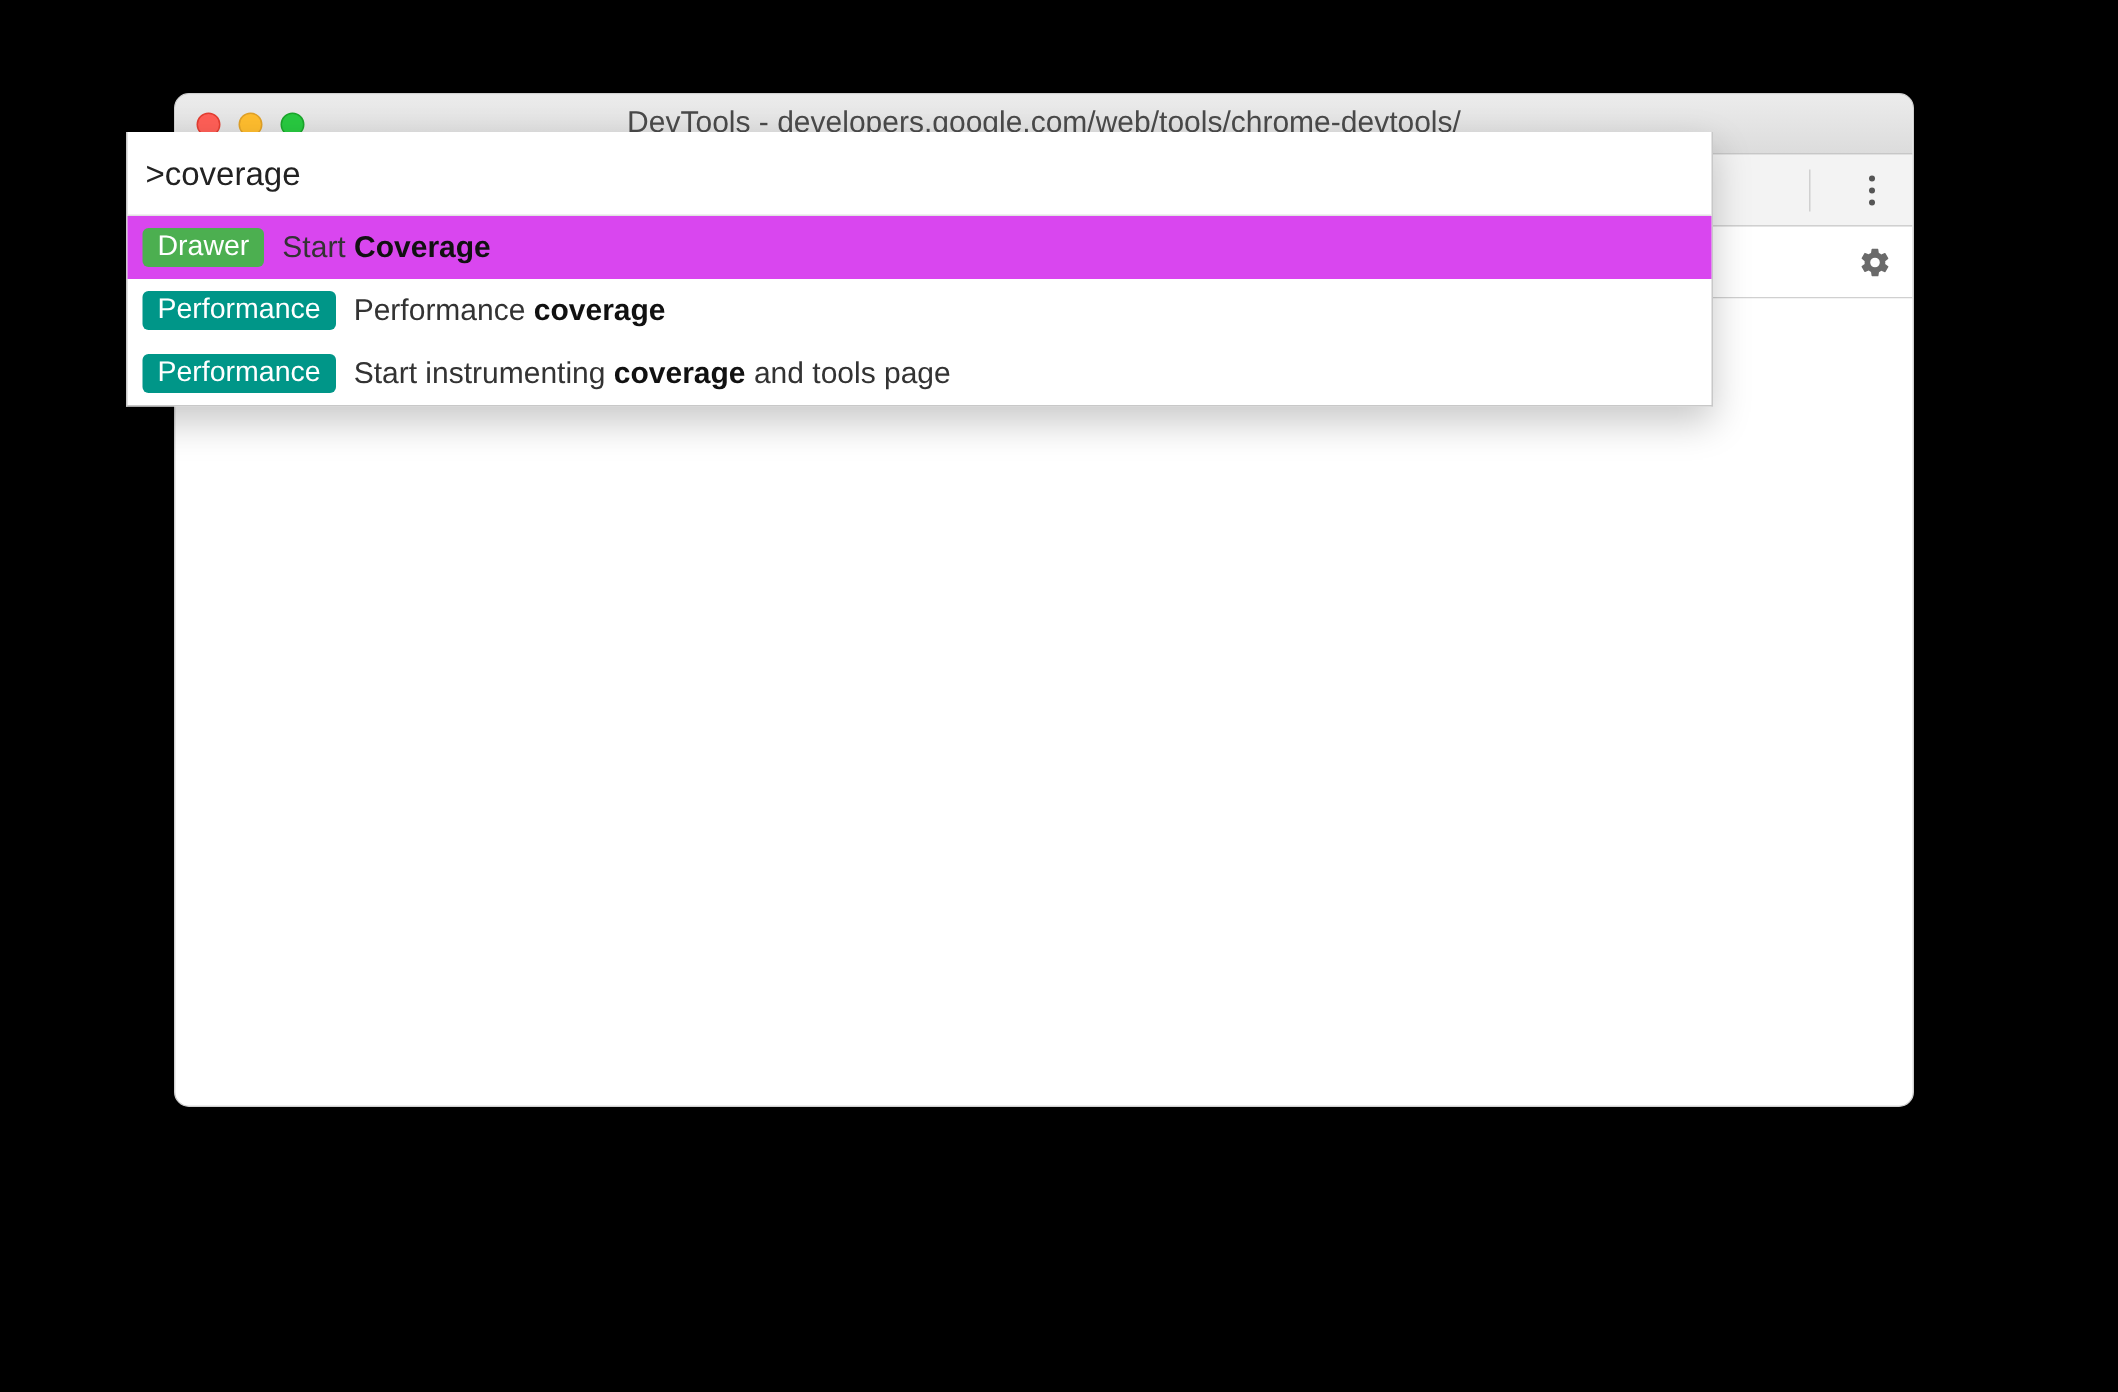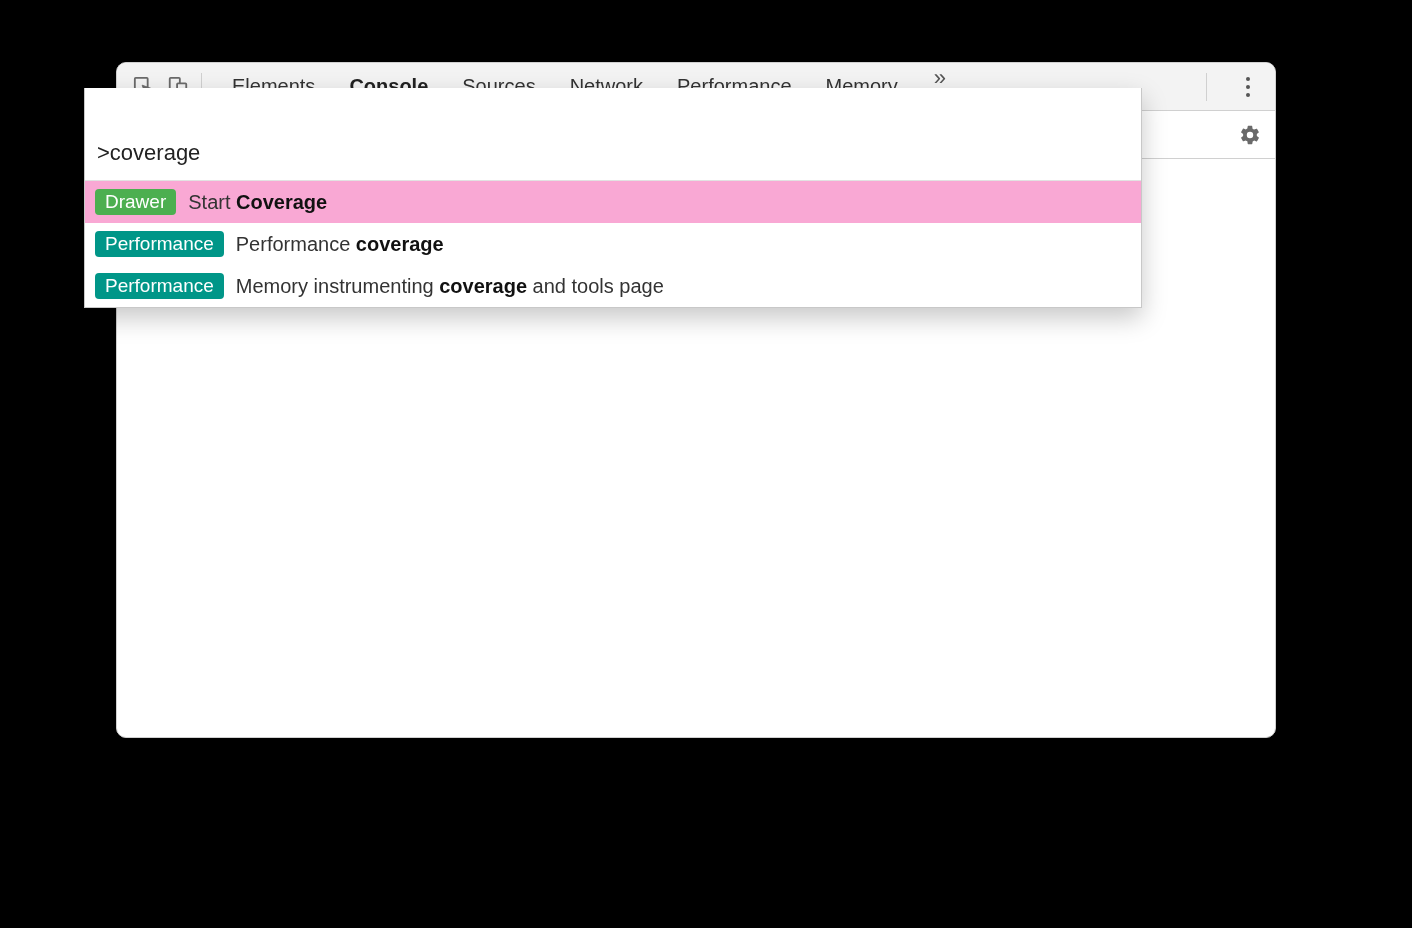--- a/index.html
+++ b/index.html
@@ -72,50 +72,58 @@
     left: 84px; top: 88px;
     width: 1058px;
     background: #fff;
     border: 1px solid #c8c8c8;
     border-top: none;
     box-shadow: 0 10px 24px rgba(0,0,0,.22);
     z-index: 50;
   }
   .cmd-input-row {
     height: 56px; display: flex; align-items: center;
-    padding: 0 12px; border-bottom: 1px solid #e2e2e2; margin-top: 37px;
+    padding: 0 12px; border-bottom: 1px solid #e2e2e2;
   }
   .cmd-input {
     width: 100%; border: none; outline: none;
     font-size: 22px; color: #222;
     font-family: -apple-system, "Helvetica Neue", Arial, sans-serif;
   }
   .cmd-list {}
   .cmd-item {
     display: flex; align-items: center; gap: 12px;
     padding: 8px 10px;
     font-size: 20px; color: #333;
     cursor: pointer;
   }
-  .cmd-item.selected { background: #f9a8d4; }
+  .cmd-item.selected { background: #d946ef; }
   .badge {
     color: #fff; border-radius: 4px;
     padding: 2px 10px; font-size: 19px; font-weight: 400;
     display:inline-block;
   }
   .badge-drawer { background: #4caf50; }
   .badge-perf { background: #009688; }
   .cmd-text b { font-weight: 700; color:#111;}
 </style>
 </head>
 <body>
 
 <div class="stage">
   <div class="window">
 
+    <div class="titlebar">
+      <div class="tl-dots">
+        <div class="tl-dot tl-red"></div>
+        <div class="tl-dot tl-yel"></div>
+        <div class="tl-dot tl-grn"></div>
+      </div>
+      <div class="title-text">DevTools - developers.google.com/web/tools/chrome-devtools/</div>
+    </div>
 
     <div class="tabbar">
       <div class="tb-iconbtn">
         <svg width="22" height="22" viewBox="0 0 24 24" fill="none" stroke="#6a6a6a" stroke-width="2">
           <rect x="2" y="2" width="14" height="14" rx="1"></rect>
           <path d="M10 10 L21 14 L16 16 L14 21 Z" fill="#6a6a6a" stroke="#6a6a6a" stroke-width="1"></path>
         </svg>
       </div>
       <div class="tb-iconbtn">
         <svg width="22" height="22" viewBox="0 0 24 24" fill="none" stroke="#6a6a6a" stroke-width="2">
@@ -182,18 +190,18 @@
       <div class="cmd-item selected">
         <span class="badge badge-drawer">Drawer</span>
         <span class="cmd-text"><span>Start </span><b>Coverage</b><span></span></span>
       </div>
       <div class="cmd-item">
         <span class="badge badge-perf">Performance</span>
         <span class="cmd-text"><span>Performance </span><b>coverage</b><span></span></span>
       </div>
       <div class="cmd-item">
         <span class="badge badge-perf">Performance</span>
-        <span class="cmd-text"><span>Memory instrumenting </span><b>coverage</b><span> and tools page</span></span>
+        <span class="cmd-text"><span>Start instrumenting </span><b>coverage</b><span> and tools page</span></span>
       </div>
     </div>
   </div>
 
 </div>
 
 </body></html>

